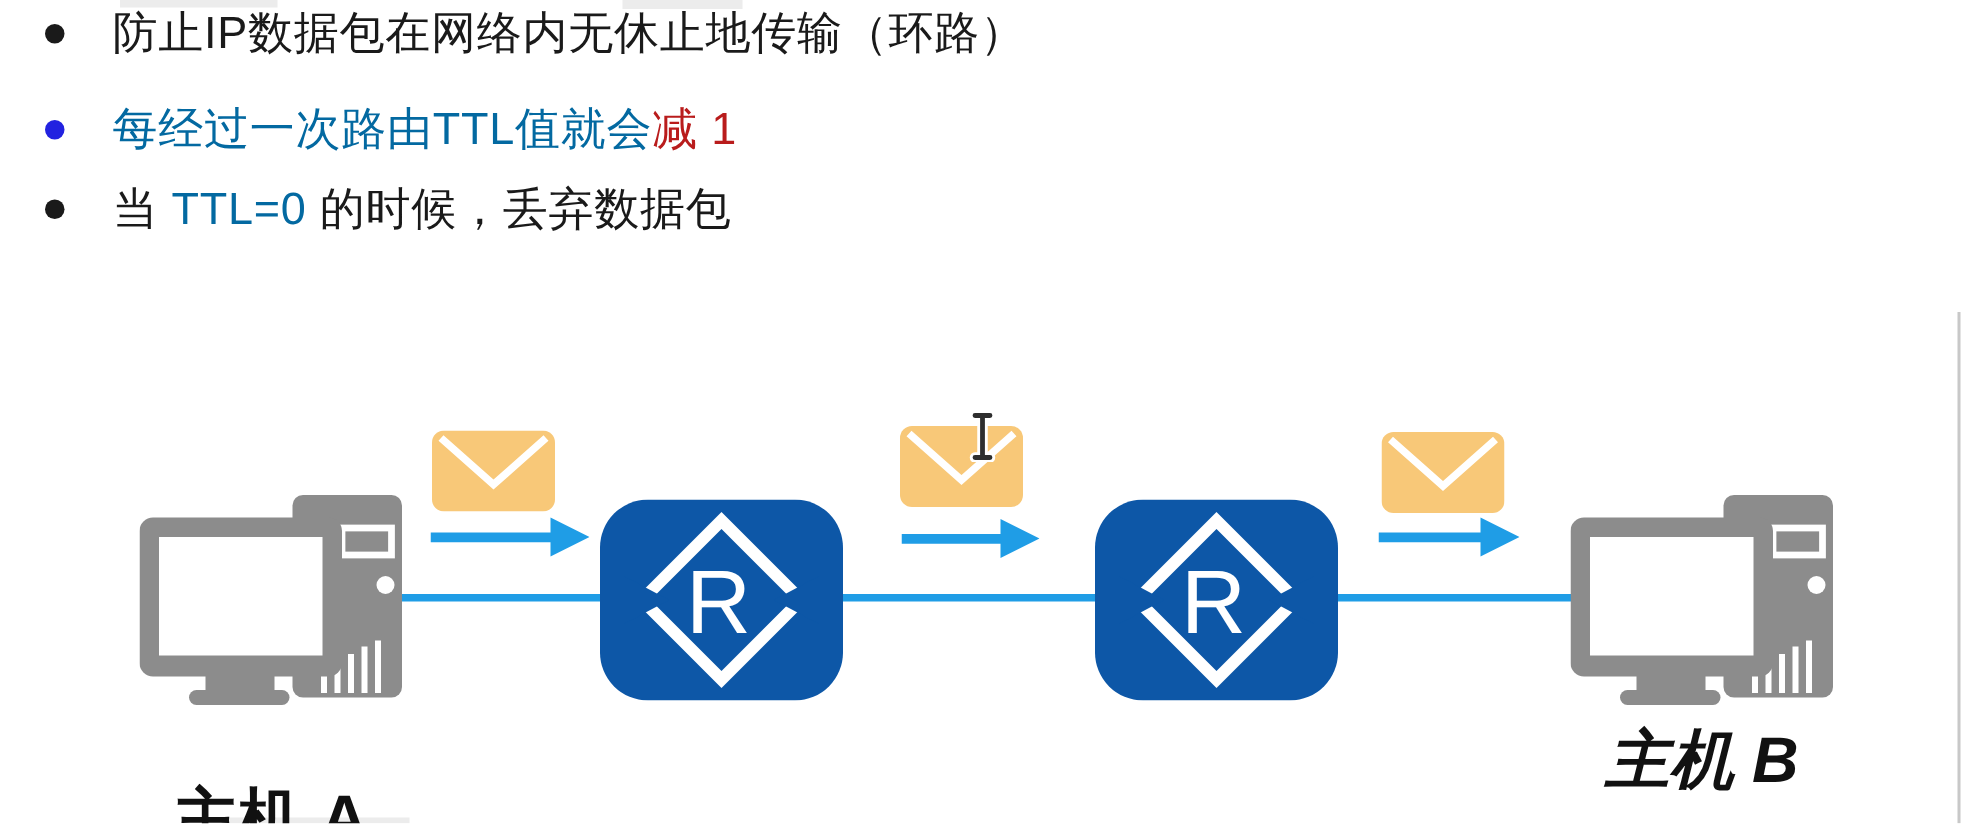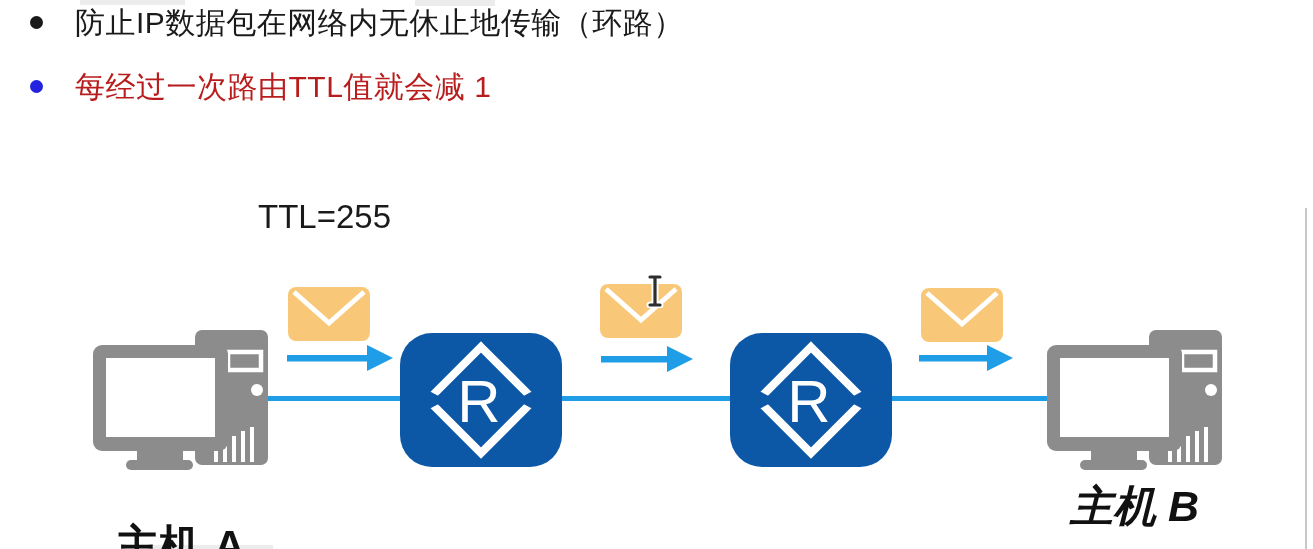--- a/index.html
+++ b/index.html
@@ -10,21 +10,21 @@
   
   .bullet-row{position:absolute;left:30px;display:flex;align-items:flex-start;}
   .bullet-row.r1{top:4px;}
   .bullet-row.r2{top:68px;}
   .bullet-row.r3{top:121px;}
   .dot{width:13px;height:13px;border-radius:50%;margin-top:12px;flex:0 0 13px;}
   .dot-black{background:#1a1a1a;}
   .dot-blue{background:#2222e0;}
   .btext{margin-left:32px;font-size:30px;line-height:38px;font-weight:500;letter-spacing:0.5px;white-space:nowrap;}
   .seg-black{color:#1a1a1a;}
-  .seg-blue{color:#b91c1c;}
+  .seg-blue{color:#0369a1;}
   .seg-magenta{color:#b91c1c;}
   
   .ttl{position:absolute;top:198px;font-size:33px;font-weight:500;color:#1a1a1a;white-space:nowrap;}
   .ttl.t1{left:258px;}
   .ttl.t2{left:570px;}
   .ttl.t3{left:890px;}
   
   .link{position:absolute;top:396px;height:5px;background:#1f9de6;z-index:1;}
   .link.l1{left:262px;width:148px;}
   .link.l2{left:556px;width:180px;}
@@ -72,22 +72,27 @@
     <span class="btext">
       <span class="seg-black">防止IP数据包在网络内无休止地传输（环路）</span>
     </span>
   </div>
   <div class="bullet-row r2">
     <span class="dot dot-blue"></span>
     <span class="btext">
       <span class="seg-blue">每经过一次路由TTL值就会</span><span class="seg-magenta">减 1</span>
     </span>
   </div>
-
-  <div class="ttl t1">TTL=255</div>
+  <div class="bullet-row r3">
+    <span class="dot dot-black"></span>
+    <span class="btext">
+      <span class="seg-black">当 </span><span class="seg-blue">TTL=0</span><span class="seg-black"> 的时候，丢弃数据包</span>
+    </span>
+  </div>
+
 
   <div class="link l1"></div>
   <div class="link l2"></div>
   <div class="link l3"></div>
 
   <div class="host ha">
     <svg width="175" height="140" viewBox="0 0 175 140">
       <g fill="#8c8c8c">
         <rect x="102" y="0" width="73" height="135" rx="7"></rect>
         <rect x="135" y="22" width="33" height="18" fill="none" stroke="#ffffff" stroke-width="4.5"></rect>

